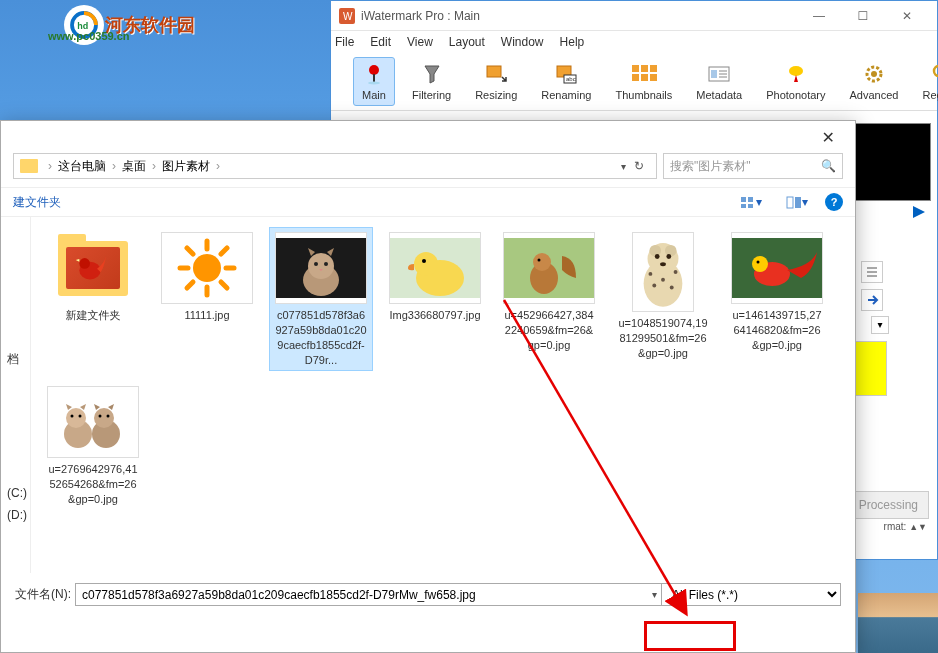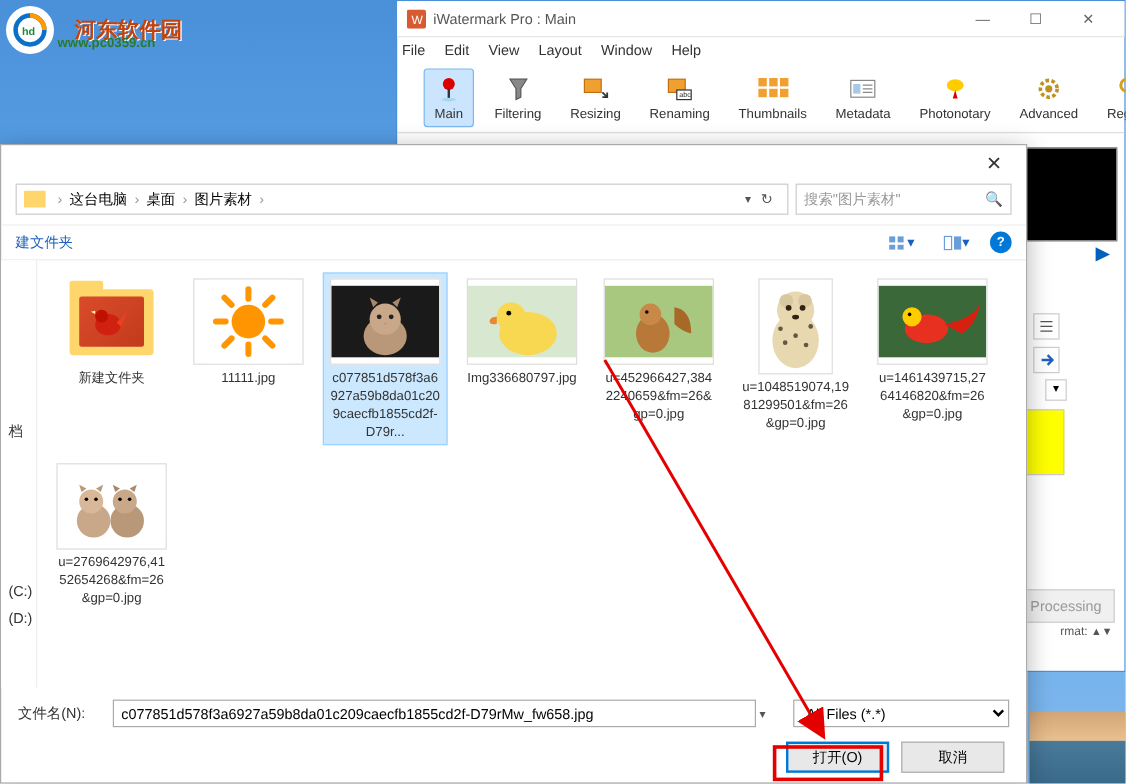--- a/index.html
+++ b/index.html
@@ -1,19 +1,19 @@
 <!DOCTYPE html>
 <html><head>
   <meta charset="utf-8">
   <style>
     * { margin: 0; padding: 0; box-sizing: border-box; font-family: "Microsoft YaHei", "Segoe UI", sans-serif; }
     body { width: 938px; height: 653px; background: linear-gradient(180deg, #4a90d9 0%, #5ba3e8 30%, #7fb8ed 100%); overflow: hidden; position: relative; }
 
     
-    .logo-area { position: absolute; left: 0; top: 0; width: 200px; height: 50px; display: flex; align-items: center; gap: 17px; padding: 5px; }
+    .logo-area { position: absolute; left: 0; top: 0; width: 200px; height: 50px; display: flex; align-items: center; gap: 1px; padding: 5px; justify-content: flex-end; }
     .logo-circle { width: 40px; height: 40px; background: #fff; border-radius: 50%; display: flex; align-items: center; justify-content: center; }
     .logo-circle svg { width: 30px; height: 30px; }
     .logo-text { color: #c2410c; font-size: 18px; font-weight: bold; text-shadow: 1px 1px #fff; }
     .logo-url { position: absolute; left: 48px; top: 30px; font-size: 11px; color: #2a7a2a; font-weight: bold; }
 
     
     .app-window { position: absolute; left: 330px; top: 0; width: 608px; height: 560px; background: #fff; border: 1px solid #4a90d9; }
     .title-bar { height: 30px; display: flex; align-items: center; padding: 0 8px; background: #fff; border-bottom: 1px solid #e5e5e5; }
     .title-bar-icon { width: 16px; height: 16px; margin-right: 6px; }
     .title-bar-text { flex: 1; font-size: 12px; color: #555; }
@@ -71,21 +71,21 @@
     .folder-shape { width: 70px; height: 55px; background: #ffd66b; border-radius: 3px; position: relative; }
     .folder-shape::before { content: ""; position: absolute; top: -7px; left: 0; width: 28px; height: 9px; background: #ffd66b; border-radius: 2px 2px 0 0; }
     .folder-inner { position: absolute; top: 6px; left: 8px; width: 54px; height: 42px; background: linear-gradient(135deg, #d94b2b 0%, #c23b1b 100%); border-radius: 2px; }
     .folder-bird { position: absolute; top: 10px; left: 14px; width: 36px; height: 32px; }
     .file-label { font-size: 11px; color: #333; text-align: center; line-height: 1.35; word-break: break-all; max-height: 58px; overflow: hidden; }
 
     .thumb-sun { width: 70px; height: 70px; background: #fff; }
     .thumb-img { width: 90px; height: 60px; }
 
     .fd-footer { padding: 10px 14px 14px 14px; }
-    .filename-row { display: flex; align-items: center; gap: 23px; margin-bottom: 12px; }
+    .filename-row { display: flex; align-items: center; gap: 4px; margin-bottom: 12px; }
     .filename-label { font-size: 12px; color: #333; }
     .filename-input { flex: 1; border: 1px solid #aaa; height: 23px; padding: 0 6px; font-size: 12px; }
     .filetype-select { width: 180px; border: 1px solid #aaa; height: 23px; padding: 0 6px; font-size: 12px; background: #fff; }
     .button-row { display: flex; justify-content: flex-end; gap: 10px; padding-right: 4px; }
     .dlg-btn { width: 86px; height: 26px; border: 1px solid #aaa; background: #e8e8e8; font-size: 12px; cursor: pointer; }
     .dlg-btn.primary { border: 2px solid #0078d7; }
     .highlight-open { position: absolute; border: 3px solid #e50000; pointer-events: none; }
 
     .arrow-svg { position: absolute; pointer-events: none; }
 
@@ -430,24 +430,20 @@
   </div>
   <div class="fd-footer">
     <div class="filename-row">
       <span class="filename-label">文件名(N):</span>
       <input class="filename-input" value="c077851d578f3a6927a59b8da01c209caecfb1855cd2f-D79rMw_fw658.jpg" style="">
       <span style="font-size:10px;color:#555;margin-left:-20px;pointer-events:none">▾</span>
       <select class="filetype-select">
         <option>All Files (*.*)</option>
       </select>
     </div>
-    <div class="button-row">
-      <button class="dlg-btn primary">打开(O)</button>
-      <button class="dlg-btn">取消</button>
-    </div>
   </div>
 
   <div class="highlight-open" style="left:643px; top:500px; width:92px; height:30px;"></div>
 </div>
 
 <svg class="arrow-svg" style="left:484px; top:280px; width:250px; height:360px;">
   <defs>
       <marker id="ah" markerWidth="10" markerHeight="10" refX="7" refY="5" orient="auto">
         <path d="M0 0L10 5L0 10z" fill="#e50000"></path>
       </marker>

